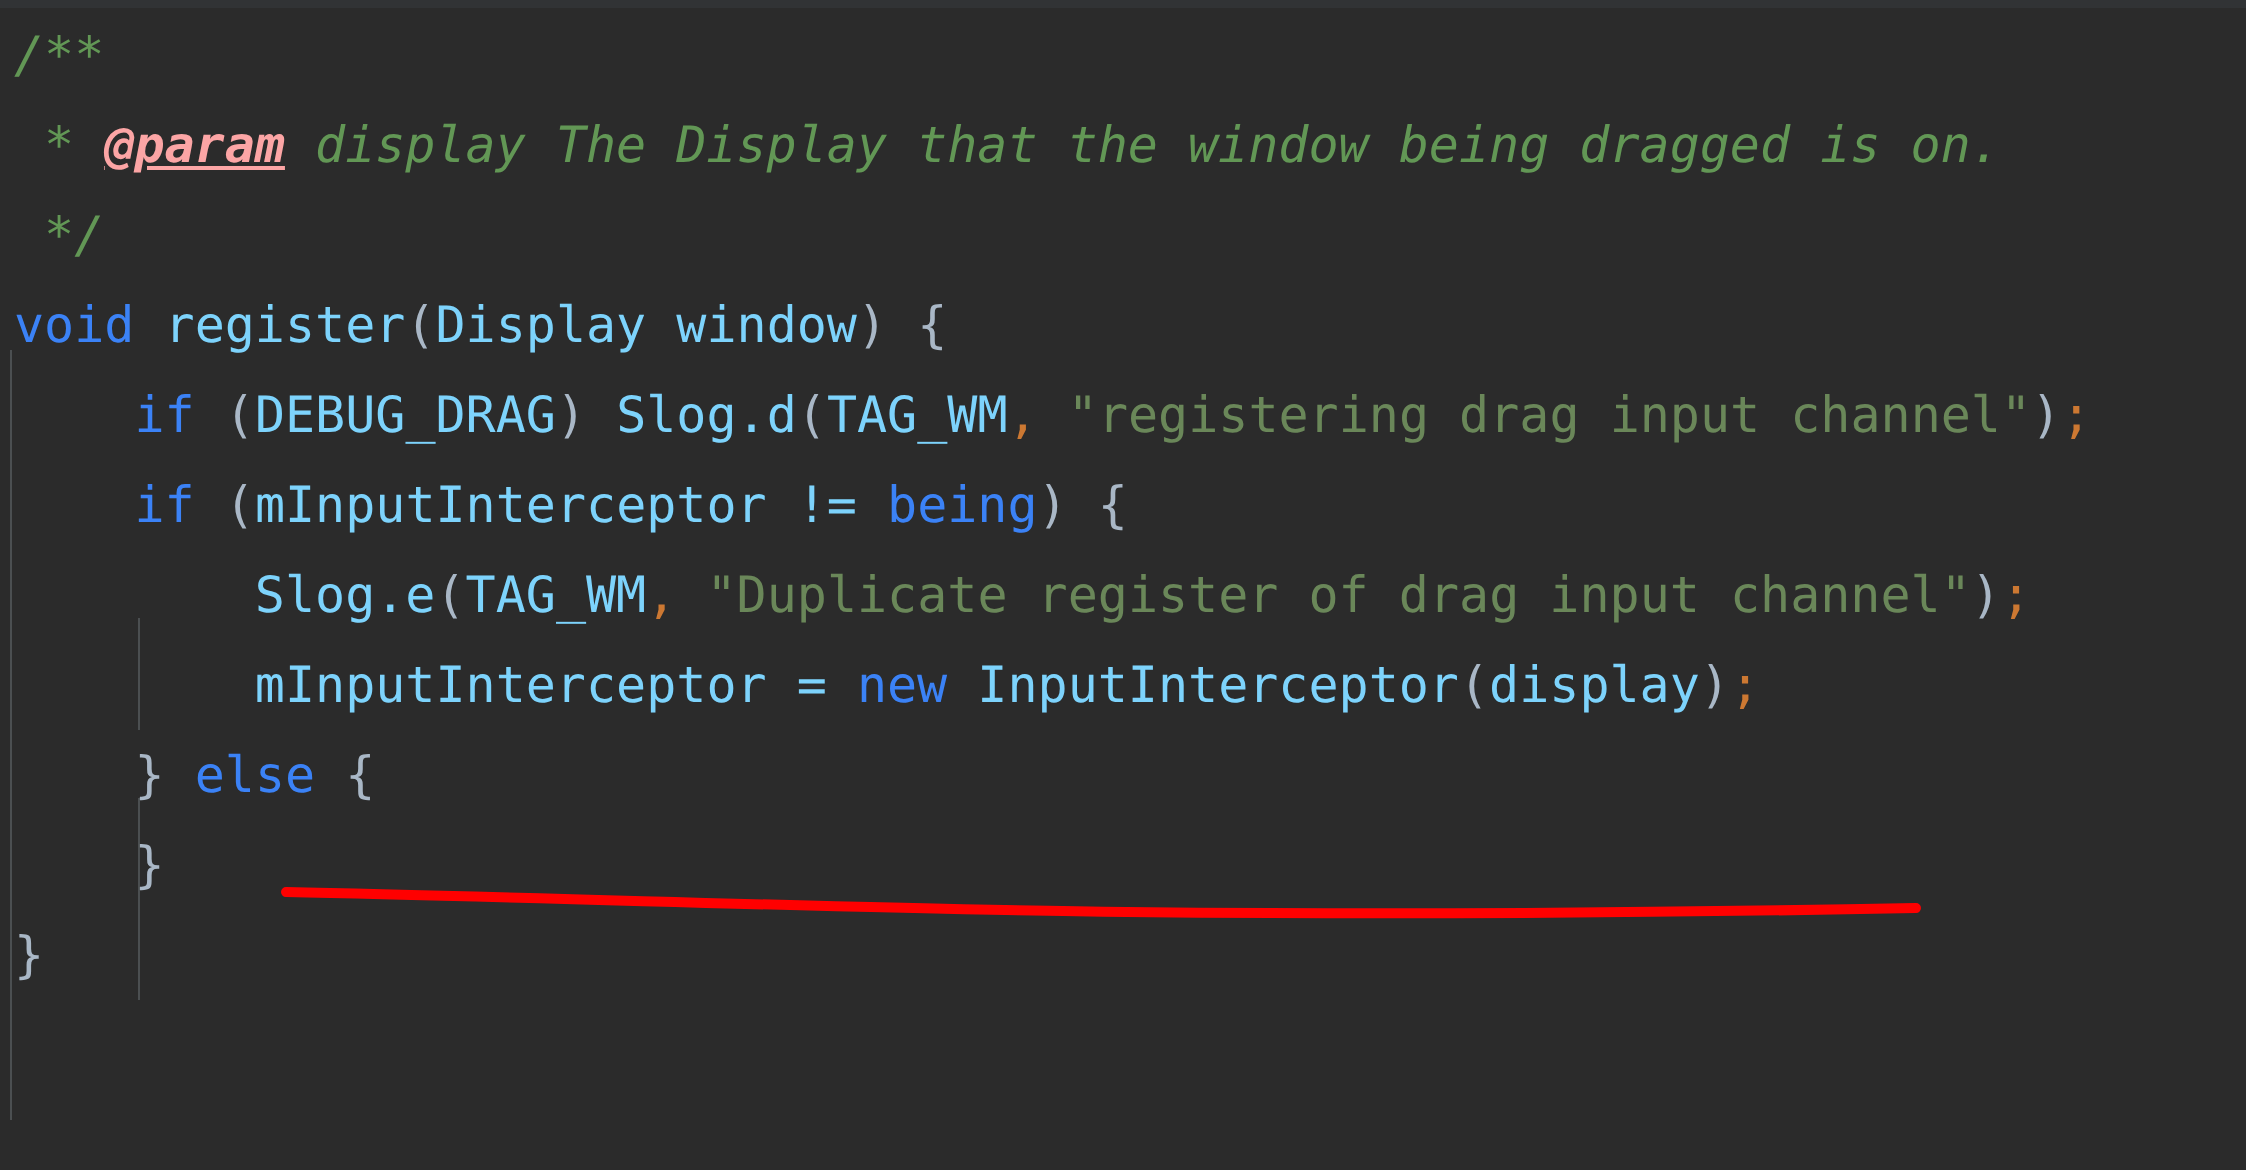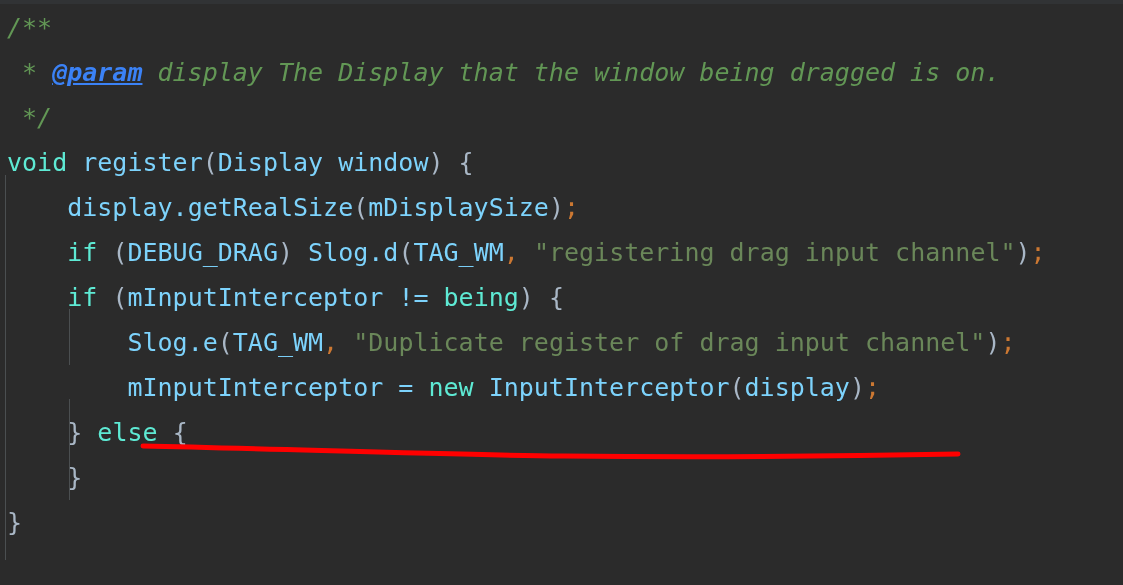--- a/index.html
+++ b/index.html
@@ -42,22 +42,22 @@
   }
   .code-line {
     height: 45px;
     line-height: 45px;
     white-space: pre;
     padding-left: 7px;
     color: #a9b7c6;
   }
   
   .tok-comment   { color: #629755; font-style: italic; }
-  .tok-tag       { color: #3b82f6; font-style: italic; font-weight: bold; text-decoration: underline; text-align: center; }
-  .tok-keyword   { color: #5eead4; }
+  .tok-tag       { color: #fca5a5; font-style: italic; font-weight: bold; text-decoration: underline; text-align: center; }
+  .tok-keyword   { color: #3b82f6; }
   .tok-string    { color: #6a8759; }
   .tok-punct     { color: #cc7832; }
   .tok-ident     { color: #7dd3fc; }
   .tok-brace     { color: #a9b7c6; }
 
   
   .annotation-underline {
     position: absolute;
     left: 140px;
     top: 440px;
@@ -75,21 +75,20 @@
       <div class="indent-guide" style="left: 5px; top: 175px; height: 385px; background: rgb(75, 79, 81);"></div>
       <div class="indent-guide" style="left: 69px; top: 309px; height: 56px; background: rgb(75, 79, 81);"></div>
       <div class="indent-guide" style="left: 69px; top: 399px; height: 101px; background: rgb(75, 79, 81);"></div>
     </div>
 
   <div class="code-area" id="code-area">
       <div class="code-line"><span class="tok-comment">/**</span></div>
       <div class="code-line"><span class="tok-comment"> * </span><span class="tok-tag">@param</span><span class="tok-comment"> display The Display that the window being dragged is on.</span></div>
       <div class="code-line"><span class="tok-comment"> */</span></div>
       <div class="code-line"><span class="tok-keyword">void</span><span class="tok-ident"> register</span><span class="tok-brace">(</span><span class="tok-ident">Display window</span><span class="tok-brace">)</span><span class="tok-ident"> </span><span class="tok-brace">{</span></div>
-      <div class="code-line"><span>    </span><span class="tok-ident">display.getRealSize</span><span class="tok-brace">(</span><span class="tok-ident">mDisplaySize</span><span class="tok-brace">)</span><span class="tok-punct">;</span></div>
       <div class="code-line"><span>    </span><span class="tok-keyword">if</span><span class="tok-ident"> </span><span class="tok-brace">(</span><span class="tok-ident">DEBUG_DRAG</span><span class="tok-brace">)</span><span class="tok-ident"> Slog.d</span><span class="tok-brace">(</span><span class="tok-ident">TAG_WM</span><span class="tok-punct">,</span><span class="tok-ident"> </span><span class="tok-string">"registering drag input channel"</span><span class="tok-brace">)</span><span class="tok-punct">;</span></div>
       <div class="code-line"><span>    </span><span class="tok-keyword">if</span><span class="tok-ident"> </span><span class="tok-brace">(</span><span class="tok-ident">mInputInterceptor != </span><span class="tok-keyword">being</span><span class="tok-brace">)</span><span class="tok-ident"> </span><span class="tok-brace">{</span></div>
       <div class="code-line"><span>        </span><span class="tok-ident">Slog.e</span><span class="tok-brace">(</span><span class="tok-ident">TAG_WM</span><span class="tok-punct">,</span><span class="tok-ident"> </span><span class="tok-string">"Duplicate register of drag input channel"</span><span class="tok-brace">)</span><span class="tok-punct">;</span></div>
       <div class="code-line"><span>        </span><span class="tok-ident">mInputInterceptor = </span><span class="tok-keyword">new</span><span class="tok-ident"> InputInterceptor</span><span class="tok-brace">(</span><span class="tok-ident">display</span><span class="tok-brace">)</span><span class="tok-punct">;</span></div>
       <div class="code-line"><span>    </span><span class="tok-brace">}</span><span class="tok-ident"> </span><span class="tok-keyword">else</span><span class="tok-ident"> </span><span class="tok-brace">{</span></div>
       <div class="code-line"><span>    </span><span class="tok-brace">}</span></div>
       <div class="code-line"><span class="tok-brace">}</span></div>
     </div>
 
   <svg class="annotation-underline" id="annotation-underline" width="828" height="30" viewBox="0 0 828 30" style="left: 140px; top: 440px;">

